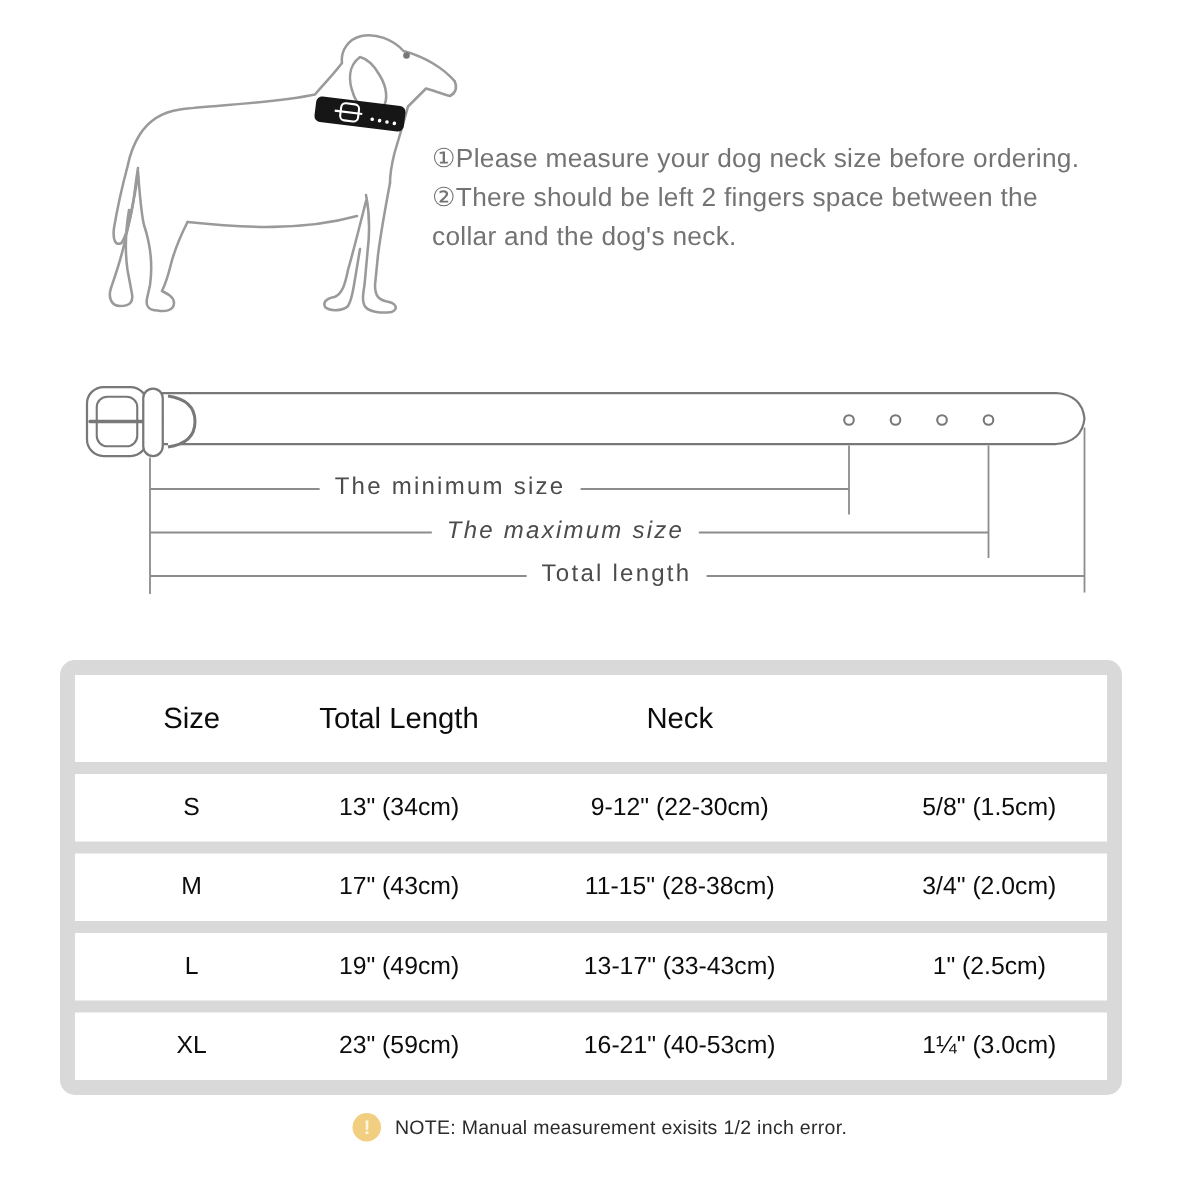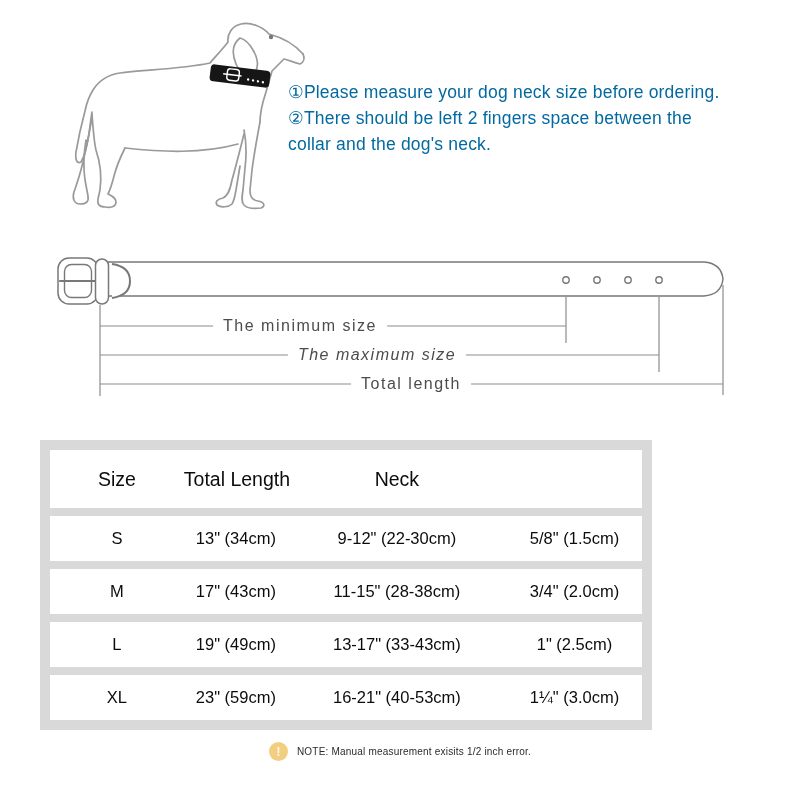--- a/index.html
+++ b/index.html
@@ -4,34 +4,34 @@
 <style>
   html,body { margin:0; padding:0; }
   body {
     width:800px; height:800px; background:#ffffff;
     font-family:"Liberation Sans", sans-serif;
     position:relative; overflow:hidden;
   }
   .abs { position:absolute; }
 
   
-  .instructions { left:288px; top:79px; width:502px; font-size:17.5px; line-height:26px; color:#0369a1; letter-spacing:0.2px; }
+  .instructions { left:288px; top:92px; width:502px; font-size:17.5px; line-height:26px; color:#737373; letter-spacing:0.2px; }
   .instructions span { display:block; }
 
   
   .measure-label {
     position:absolute; transform:translate(-50%,-52%);
     background:#ffffff; padding:0 10px;
     font-size:16px; color:#4c4c4c; letter-spacing:1.5px; white-space:nowrap;
   }
 
   
   .size-table {
-    left:40px; top:440px; width:612px; height:290px;
-    background:#d9d9d9; box-sizing:border-box; padding:10px;
+    left:40px; top:440px; width:708px; height:290px;
+    background:#d9d9d9; box-sizing:border-box; padding:10px;border-radius:10px;
   }
   .t-row {
     background:#ffffff; display:grid;
     grid-template-columns:22.6% 17.6% 36.8% 23.2%;
     align-items:center; margin-bottom:8px;
   }
   .t-row:last-child { margin-bottom:12px; }
   .t-row.header { height:58px; font-size:19.5px; }
   .t-row.data   { height:45px; font-size:16.5px; }
   .t-cell { text-align:center; white-space:nowrap; color:#0c0c0c; }
@@ -40,21 +40,21 @@
   .note-row {
     left:0; top:742px; width:800px;
     display:flex; justify-content:center; align-items:center; gap:9px;
   }
   .note-icon {
     width:19px; height:19px; border-radius:50%;
     background:#f2cf80; color:#fdf6e2;
     font-size:13px; font-weight:bold; line-height:19px; text-align:center;
     flex:0 0 auto;
   }
-  .note-text { font-size:10px; color:#2b2b2b; letter-spacing:0.2px; }
+  .note-text { font-size:13px; color:#2b2b2b; letter-spacing:0.2px; }
 </style>
 </head>
 <body>
 
 <svg class="abs" style="left:60px; top:12px;" width="262" height="212" viewBox="0 0 262 212">
   <g fill="none" stroke="#9a9a9a" stroke-width="1.7" stroke-linecap="round" stroke-linejoin="round">
 
     <path d="M 243,42
       C 236,34 224,26 209,22
       C 202,14 190,10 181,12

